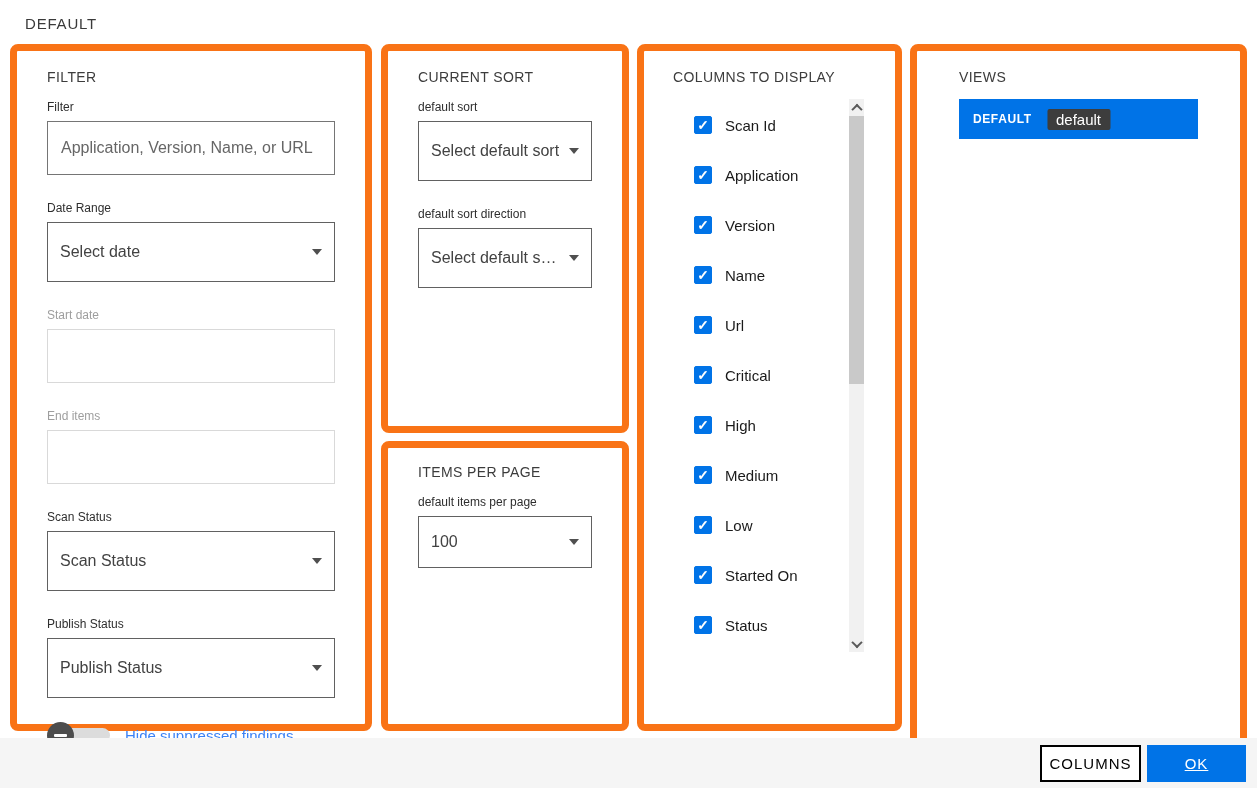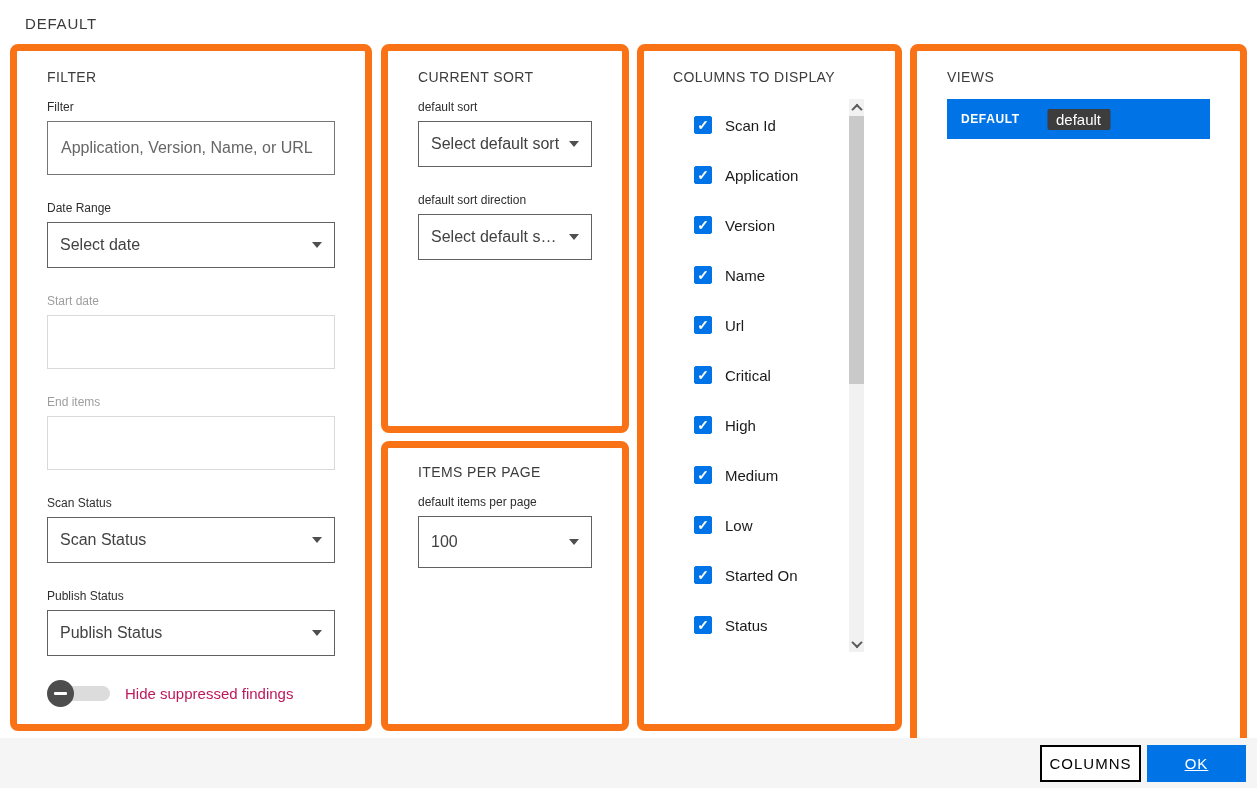--- a/index.html
+++ b/index.html
@@ -7,43 +7,43 @@
           font-family:"Liberation Sans",sans-serif;color:#333;}
   .page-title{position:absolute;left:25px;top:15px;font-size:15px;color:#3a3a3a;letter-spacing:.8px;}
 
   .panel{position:absolute;background:#fff;border:7px solid #f97316;border-radius:8px;box-sizing:border-box;}
   .panel-title{margin:0;font-size:14px;font-weight:400;color:#3c3c3c;letter-spacing:.4px;}
 
   .panel-filter{left:10px;top:44px;width:362px;height:687px;padding:18px 30px;}
   .panel-sort{left:381px;top:44px;width:248px;height:389px;padding:18px 30px;}
   .panel-items{left:381px;top:441px;width:248px;height:290px;padding:16px 30px;}
   .panel-columns{left:637px;top:44px;width:265px;height:687px;padding:18px 0 0 29px;}
-  .panel-views{left:910px;top:44px;width:337px;height:738px;padding:18px 30px;}
+  .panel-views{left:910px;top:44px;width:337px;height:738px;padding:18px 42px;}
 
   .field{margin-top:26px;}
   .field.first{margin-top:15px;}
   .field-label{display:block;font-size:12px;color:#2e2e2e;margin-bottom:7px;}
   .field-label.muted{color:#9e9e9e;}
   .text-input{display:block;width:100%;height:54px;box-sizing:border-box;border:1px solid #757575;
               background:#fff;font-family:inherit;font-size:16px;color:#4a4a4a;padding:0 13px;outline:none;}
   .text-input::placeholder{color:#666;opacity:1;}
   .text-input.light{border-color:#d9d9d9;}
-  .select{height:46px;box-sizing:border-box;border:1px solid #616161;background:#fff;display:flex;
+  .select{height:60px;box-sizing:border-box;border:1px solid #616161;background:#fff;display:flex;
           align-items:center;justify-content:space-between;padding:0 12px;font-size:16px;color:#424242;cursor:pointer;}
   .select .value{white-space:nowrap;overflow:hidden;text-overflow:ellipsis;margin-right:8px;}
   .caret{flex:none;width:0;height:0;border-left:5px solid transparent;border-right:5px solid transparent;
          border-top:6px solid #4f4f4f;}
 
   .toggle-row{margin-top:24px;display:flex;align-items:center;gap:13px;}
   .toggle{position:relative;flex:none;width:65px;height:27px;cursor:pointer;}
   .toggle-track{position:absolute;left:2px;top:6px;width:61px;height:15px;background:#dcdcdc;border-radius:8px;}
   .toggle-knob{position:absolute;left:0;top:0;width:27px;height:27px;border-radius:50%;background:#4d4d4d;
                display:flex;align-items:center;justify-content:center;}
   .toggle-minus{width:13px;height:3px;background:#fff;border-radius:1px;}
-  .toggle-label{font-size:15px;color:#be185d;}
+  .toggle-label{font-size:15px;color:#3b82f6;}
 
   .col-list{margin-top:15px;}
   .col-row{height:50px;display:flex;align-items:center;gap:13px;padding-left:21px;cursor:pointer;}
   .checkbox{flex:none;width:18px;height:18px;border-radius:2px;border:1px solid #9a9a9a;background:#fff;
             display:flex;align-items:center;justify-content:center;box-sizing:border-box;}
   .checkbox.checked{background:var(--accent-blue,#0073e7);border-color:var(--accent-blue,#0073e7);}
   .tick{display:none;color:#fff;font-size:14px;font-weight:bold;line-height:1;}
   .checkbox.checked .tick{display:block;}
   .col-label{font-size:15px;color:#1a1a1a;}
 

